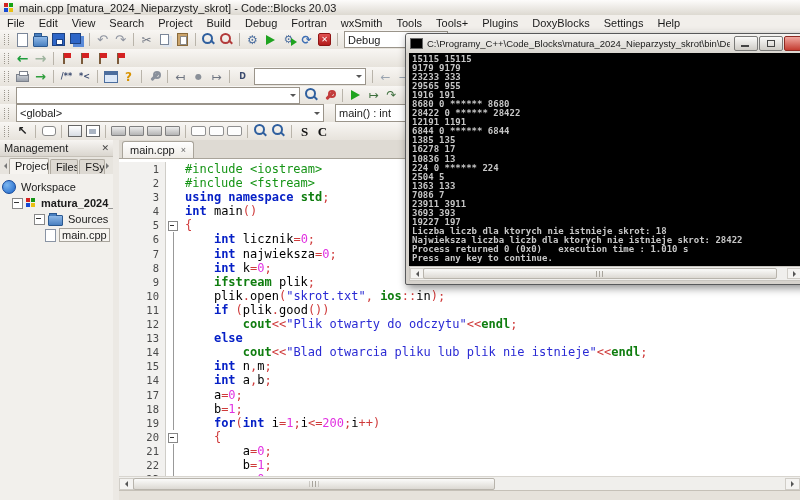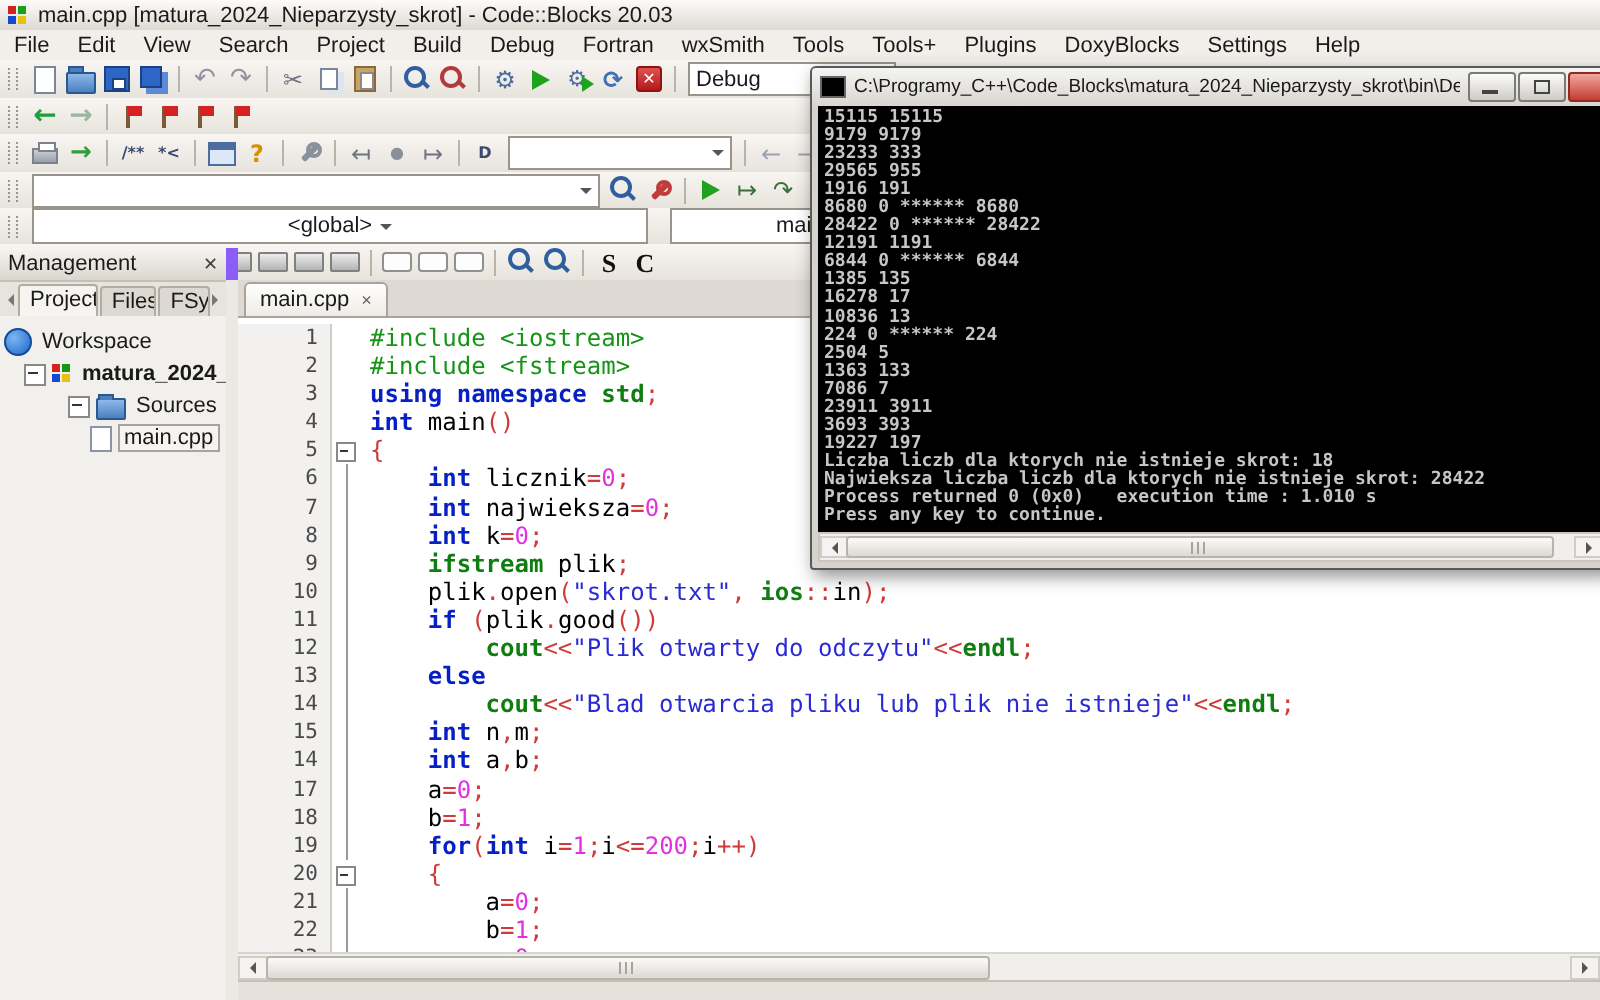--- a/index.html
+++ b/index.html
@@ -67,24 +67,24 @@
   .ic-rectgrid::before{content:"";width:12px;height:10px;background:linear-gradient(#fff,#d8dde4);border:1px solid #666;}
   .ic-recta::before{content:"";width:12px;height:10px;background:#fff;border:1px solid #666;}
   .ic-recta::after{content:"";position:absolute;left:5px;top:5px;width:7px;height:5px;background:#aab4c2;}
   .ic-rectflat::before{content:"";width:13px;height:8px;background:linear-gradient(#ececec,#b4b4b4);border:1px solid #808080;border-radius:1px;}
   .ic-rectoutline::before{content:"";width:13px;height:8px;background:#fdfdfd;border:1px solid #909090;border-radius:2px;}
   
   .combo{height:15px;background:#fff;border:1px solid #9a948a;display:inline-flex;align-items:center;
          justify-content:space-between;padding:0 3px;margin:0 2px;flex:none;}
   .cval{white-space:nowrap;overflow:hidden;}
   .carr{width:0;height:0;border:3px solid transparent;border-top-color:#555;margin:3px 0 0 4px;flex:none;}
-  .rsym .combo{height:16px;justify-content:center;}
-
-  
-  .mgmt{position:absolute;left:0;top:124px;width:113px;bottom:0;background:#efedе8;background:#efede8;border-right:6px solid #8b5cf6;}
+  .rsym .combo{height:16px;}
+
+  
+  .mgmt{position:absolute;left:0;top:140px;width:113px;bottom:0;background:#efedе8;background:#efede8;border-right:6px solid #8b5cf6;}
   .mcap{height:16px;display:flex;align-items:center;padding:0 4px;
         background:linear-gradient(#f7f5f2,#dad6cf);border-bottom:1px solid #c5c0b7;}
   .mclose{margin-left:auto;font-size:9px;color:#444;cursor:default;}
   .mtabs{display:flex;align-items:flex-end;height:17px;border-bottom:1px solid #b9b4aa;padding:0 7px 0 9px;position:relative;background:#e7e4de;}
   .mtab{padding:1px 5px 0 5px;height:13px;border:1px solid #b2ada3;border-bottom:none;background:#ddd9d2;
         margin-right:1px;border-radius:2px 2px 0 0;white-space:nowrap;overflow:hidden;}
   .mtab.act{background:#f6f4f0;position:relative;top:1px;height:15px;}
   .tarw{position:absolute;bottom:5px;width:0;height:0;border:3px solid transparent;}
   .tarw.l{left:1px;border-right-color:#777;}
   .tarw.r{right:1px;border-left-color:#777;}

